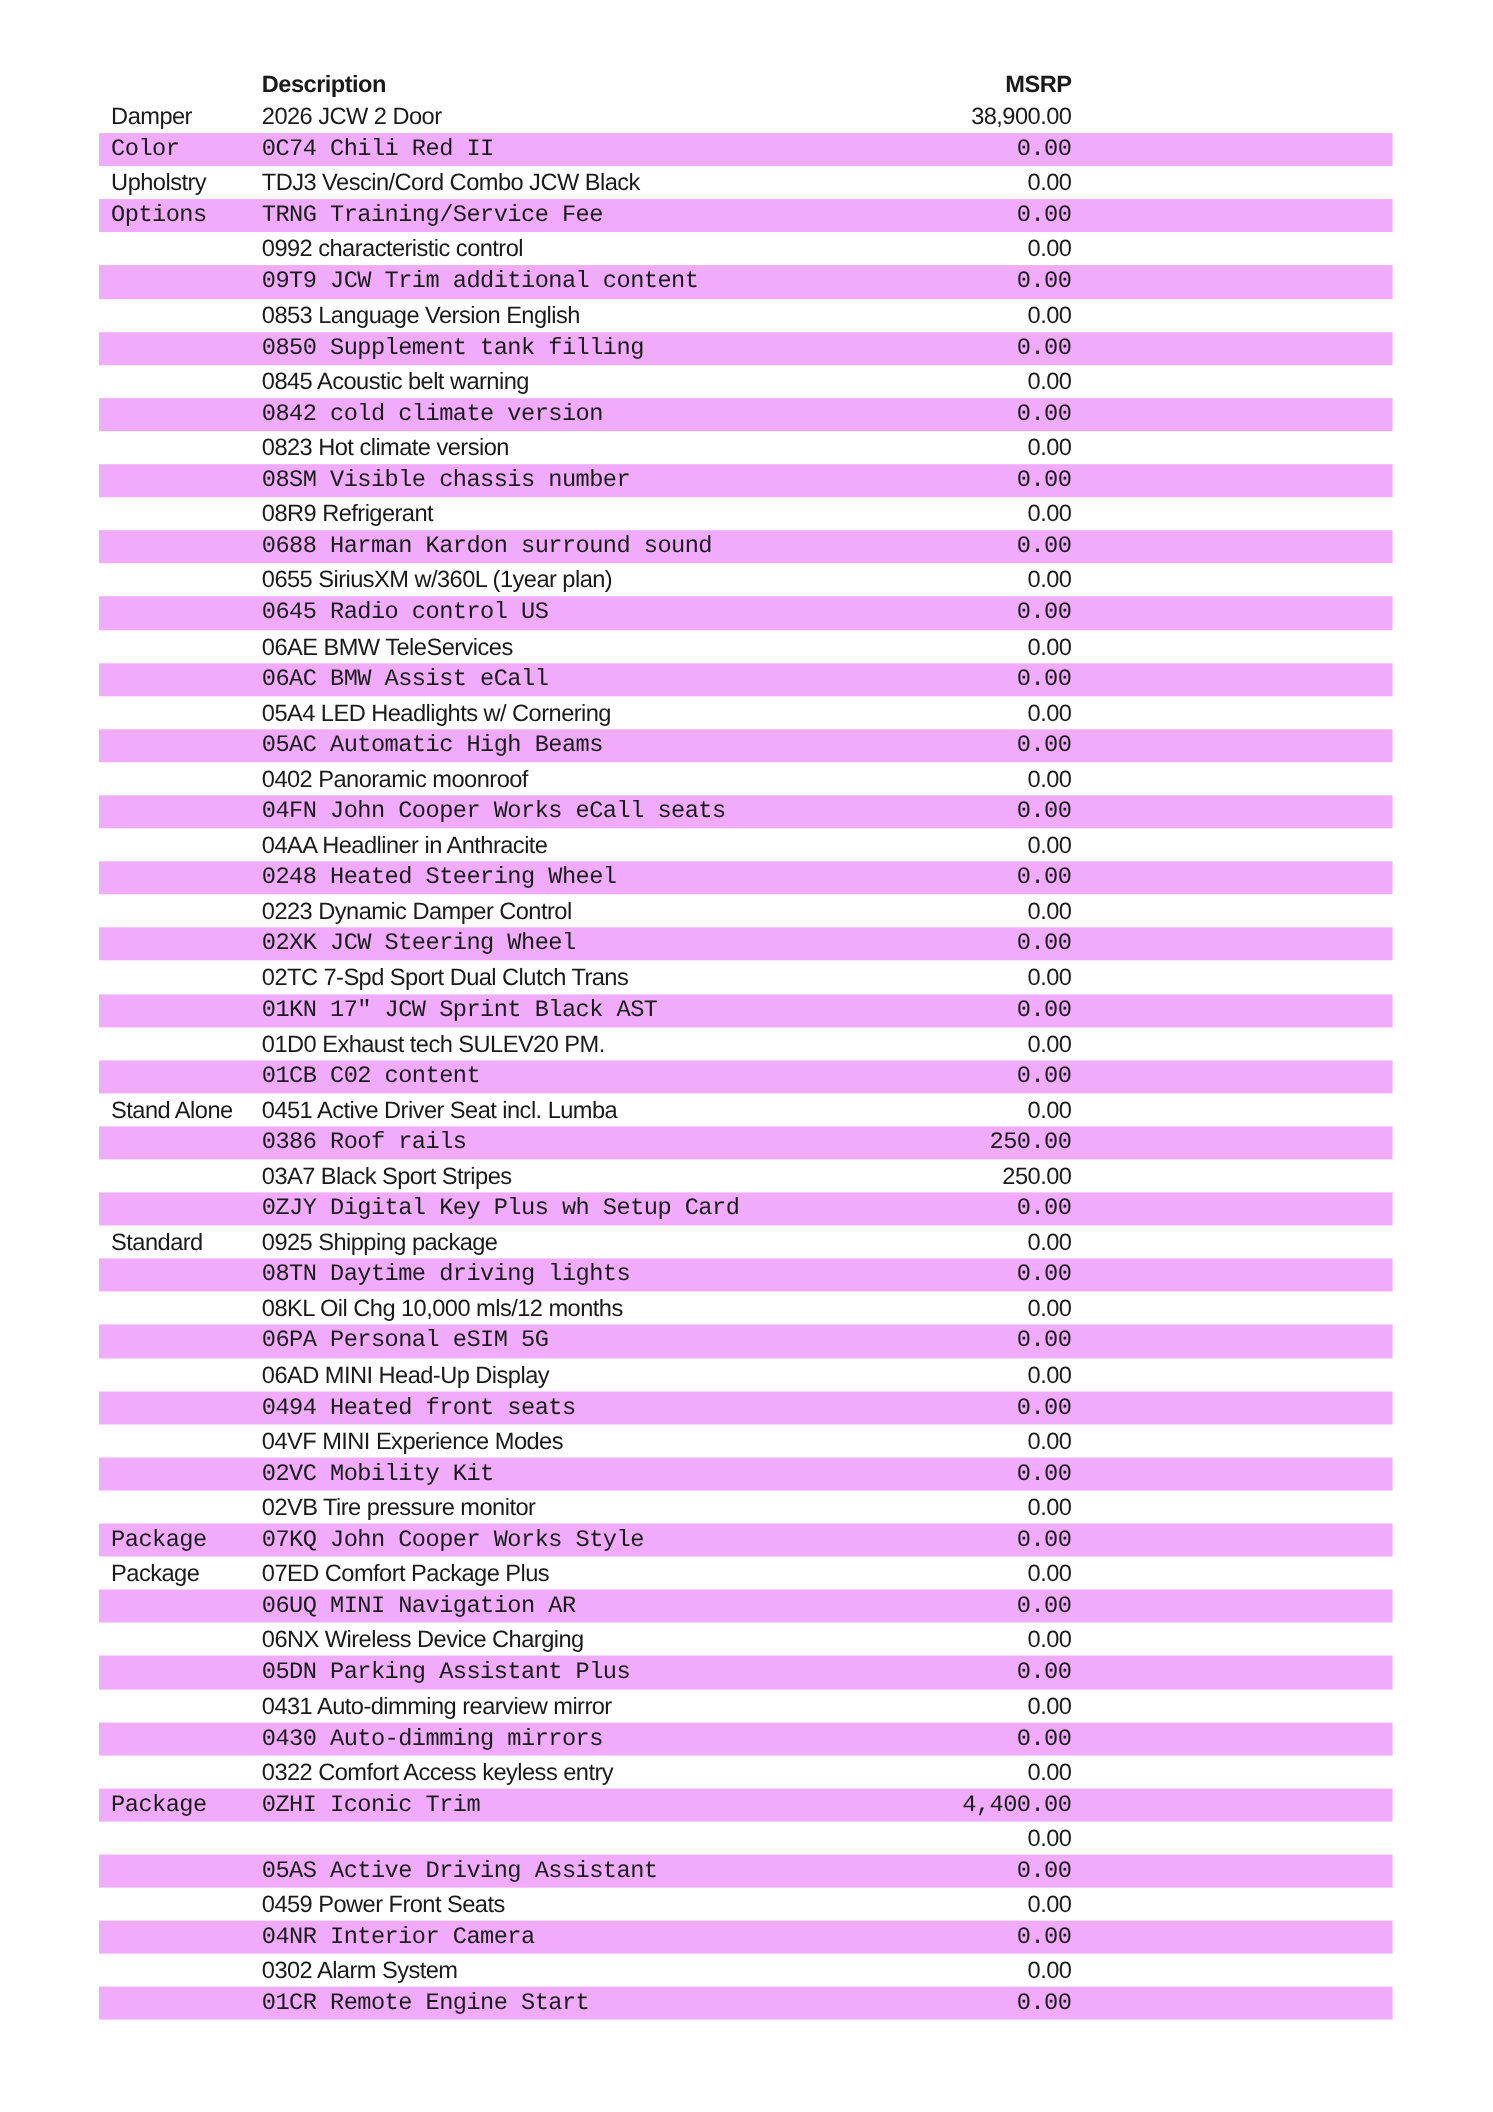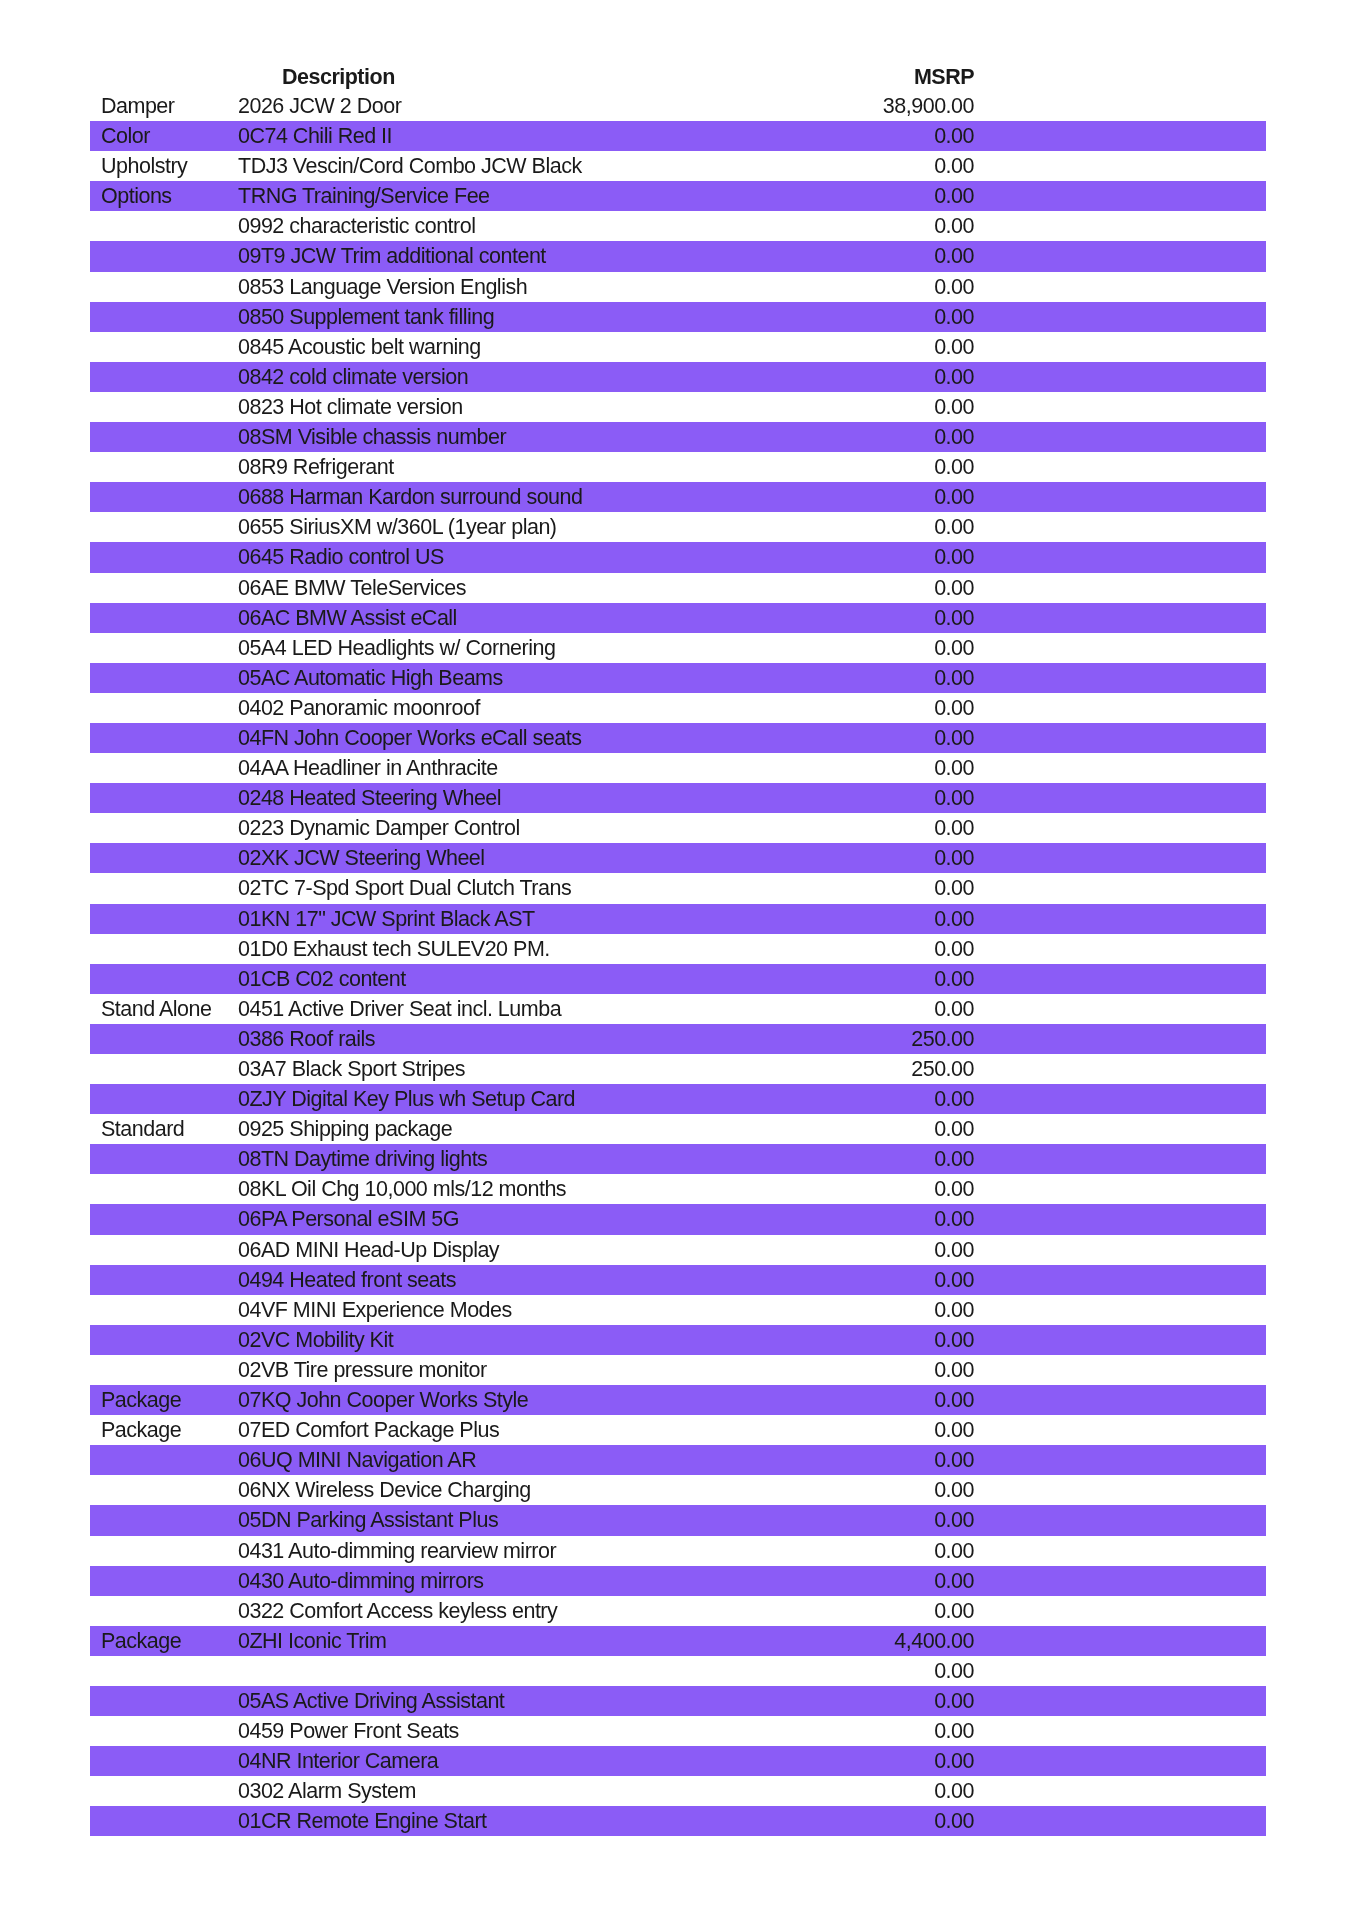--- a/index.html
+++ b/index.html
@@ -1,23 +1,23 @@
 <!DOCTYPE html>
 <html><head>
 <meta charset="utf-8">
 <style>
   html, body { margin: 0; padding: 0; background: #ffffff; }
   body { width: 1357px; height: 1920px; position: relative; overflow: hidden;
          font-family: "Liberation Sans", sans-serif; color: #1a1a1a; }
   .sheet { position: absolute; left: 90px; top: 63px; width: 1176px; }
   .hdr, .row { position: relative; height: 30.1px; }
   .hdr { height: 28px; }
-  .row.striped { background: #8b5cf6; }
+  .row.striped { background: #f0abfc; font-family: Liberation Mono, monospace; }
   .cell { position: absolute; top: 0; line-height: 30px; font-size: 21.5px; letter-spacing: -0.5px; white-space: nowrap; }
-  .hdr .cell { line-height: 28px; font-weight: bold; margin-left: 44px; }
+  .hdr .cell { line-height: 28px; font-weight: bold; }
   .c-cat { left: 11px; }
   .c-desc { left: 148px; }
   .c-msrp { right: 292px; }
 </style>
 </head>
 <body>
 
 <div class="sheet">
   <div class="hdr">
     <span class="cell c-cat"></span>

